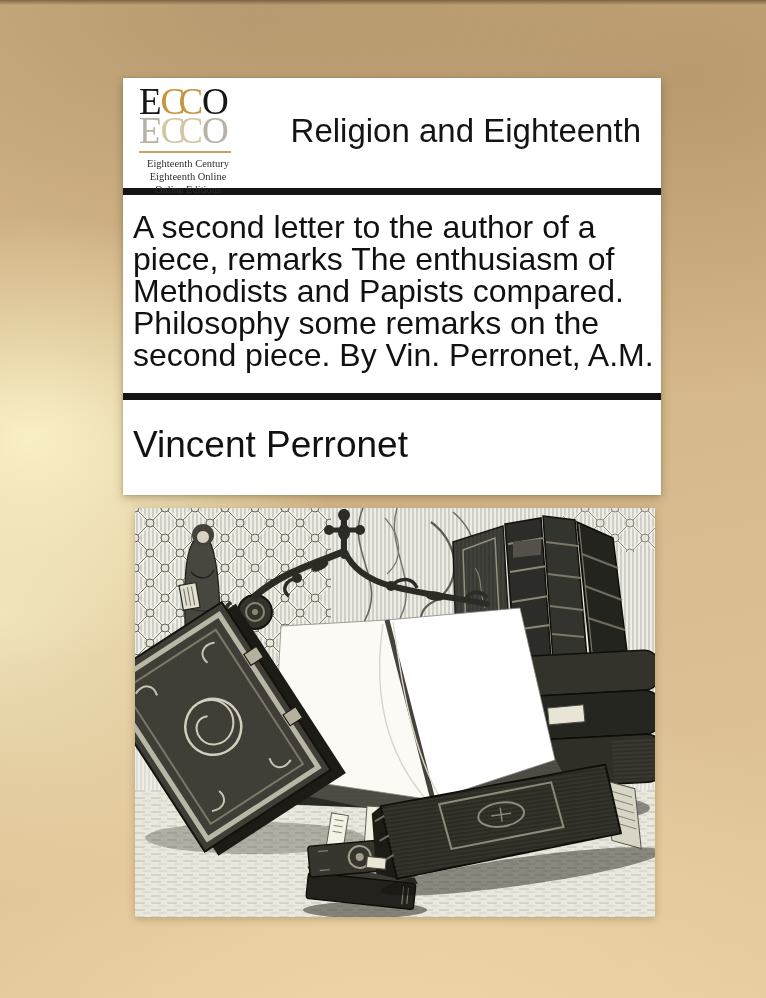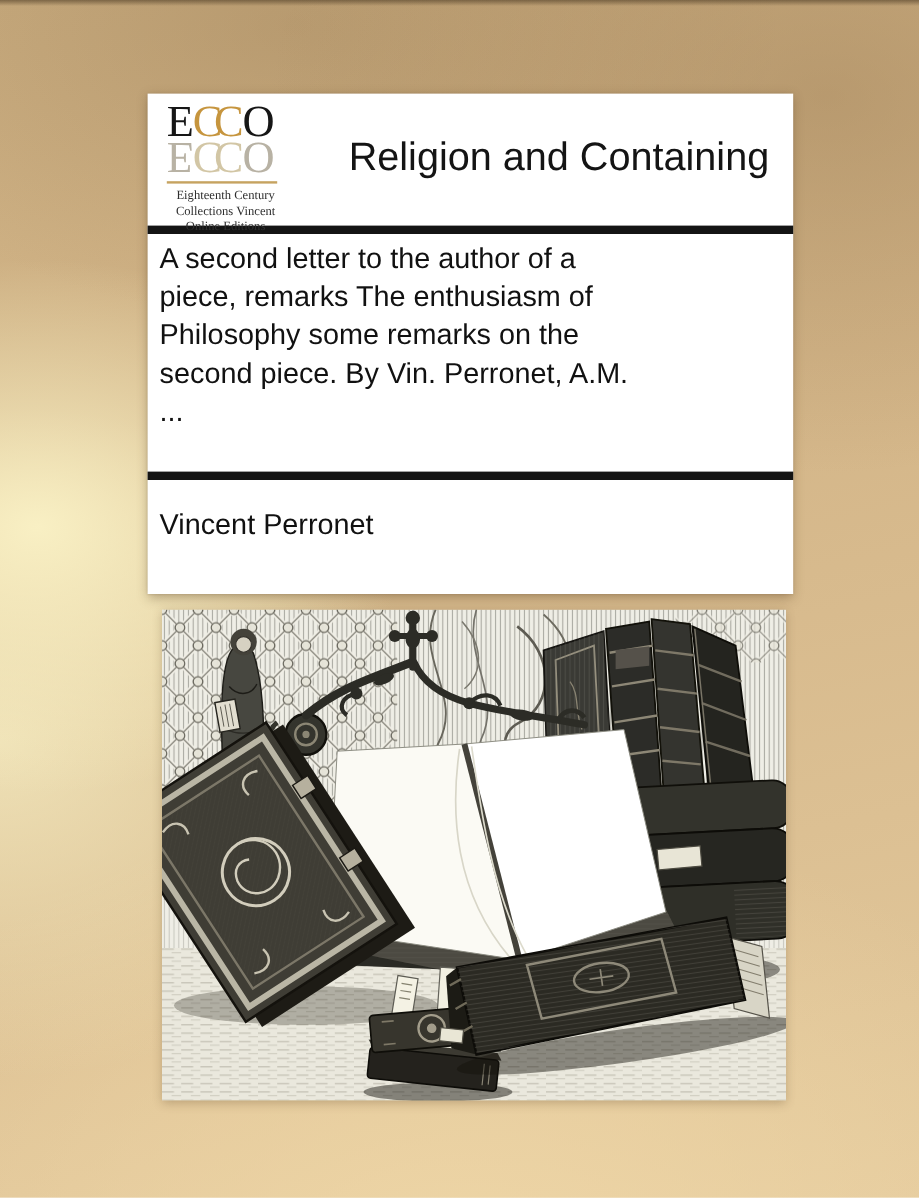--- a/index.html
+++ b/index.html
@@ -44,56 +44,57 @@
   }
   .category-title {
     flex: 1; text-align: right;
     padding: 34px 20px 0 0;
     font-size: 33px; color: #141414; letter-spacing: 0;
     white-space: nowrap;
   }
   .divider-bar { height: 7px; background: #141414; }
   .title-block {
     height: 198px; overflow: hidden;
-    padding: 5px 8px 0 10px;
-    font-size: 24px; line-height: 32px; color: #111111;
+    padding: 16px 8px 0 10px;
+    font-size: 32px; line-height: 32px; color: #111111;
   }
   .title-block .tline { white-space: nowrap; }
   .author-block {
     height: 95px;
     padding: 24px 20px 0 10px;
-    font-size: 24px; color: #111111; white-space: nowrap;
+    font-size: 37px; color: #111111; white-space: nowrap;
   }
   .engraving {
     position: absolute; left: 135px; top: 508px; width: 520px; height: 409px;
     box-shadow: 0 2px 8px rgba(86,64,34,.30);
   }
   .engraving svg { display: block; width: 100%; height: 100%; }
 </style>
 </head>
 <body>
 
 <div class="panel">
   <div class="panel-header">
     <div class="logo-block">
       <div class="logo-word"><span>E</span><span class="gold">C</span><span class="gold tuck">C</span><span>O</span></div>
       <div class="logo-word reflection"><span>E</span><span class="gold">C</span><span class="gold tuck">C</span><span>O</span></div>
       <div class="logo-rule"></div>
       <div class="logo-tagline">
         <div>Eighteenth Century</div>
-        <div>Collections Vincent</div>
+        <div>Eighteenth Online</div>
         <div>Online Editions</div>
       </div>
     </div>
-    <div class="category-title">Religion and Containing</div>
+    <div class="category-title">Religion and Eighteenth</div>
   </div>
   <div class="divider-bar"></div>
   <div class="title-block">
     <div class="tline">A second letter to the author of a</div>
     <div class="tline">piece, remarks The enthusiasm of</div>
+    <div class="tline">Methodists and Papists compared.</div>
     <div class="tline">Philosophy some remarks on the</div>
     <div class="tline">second piece. By Vin. Perronet, A.M.</div>
     <div class="tline">...</div>
   </div>
   <div class="divider-bar"></div>
   <div class="author-block">Vincent Perronet</div>
 </div>
 
 <div class="engraving">
 <svg viewBox="0 0 520 409" xmlns="http://www.w3.org/2000/svg">

